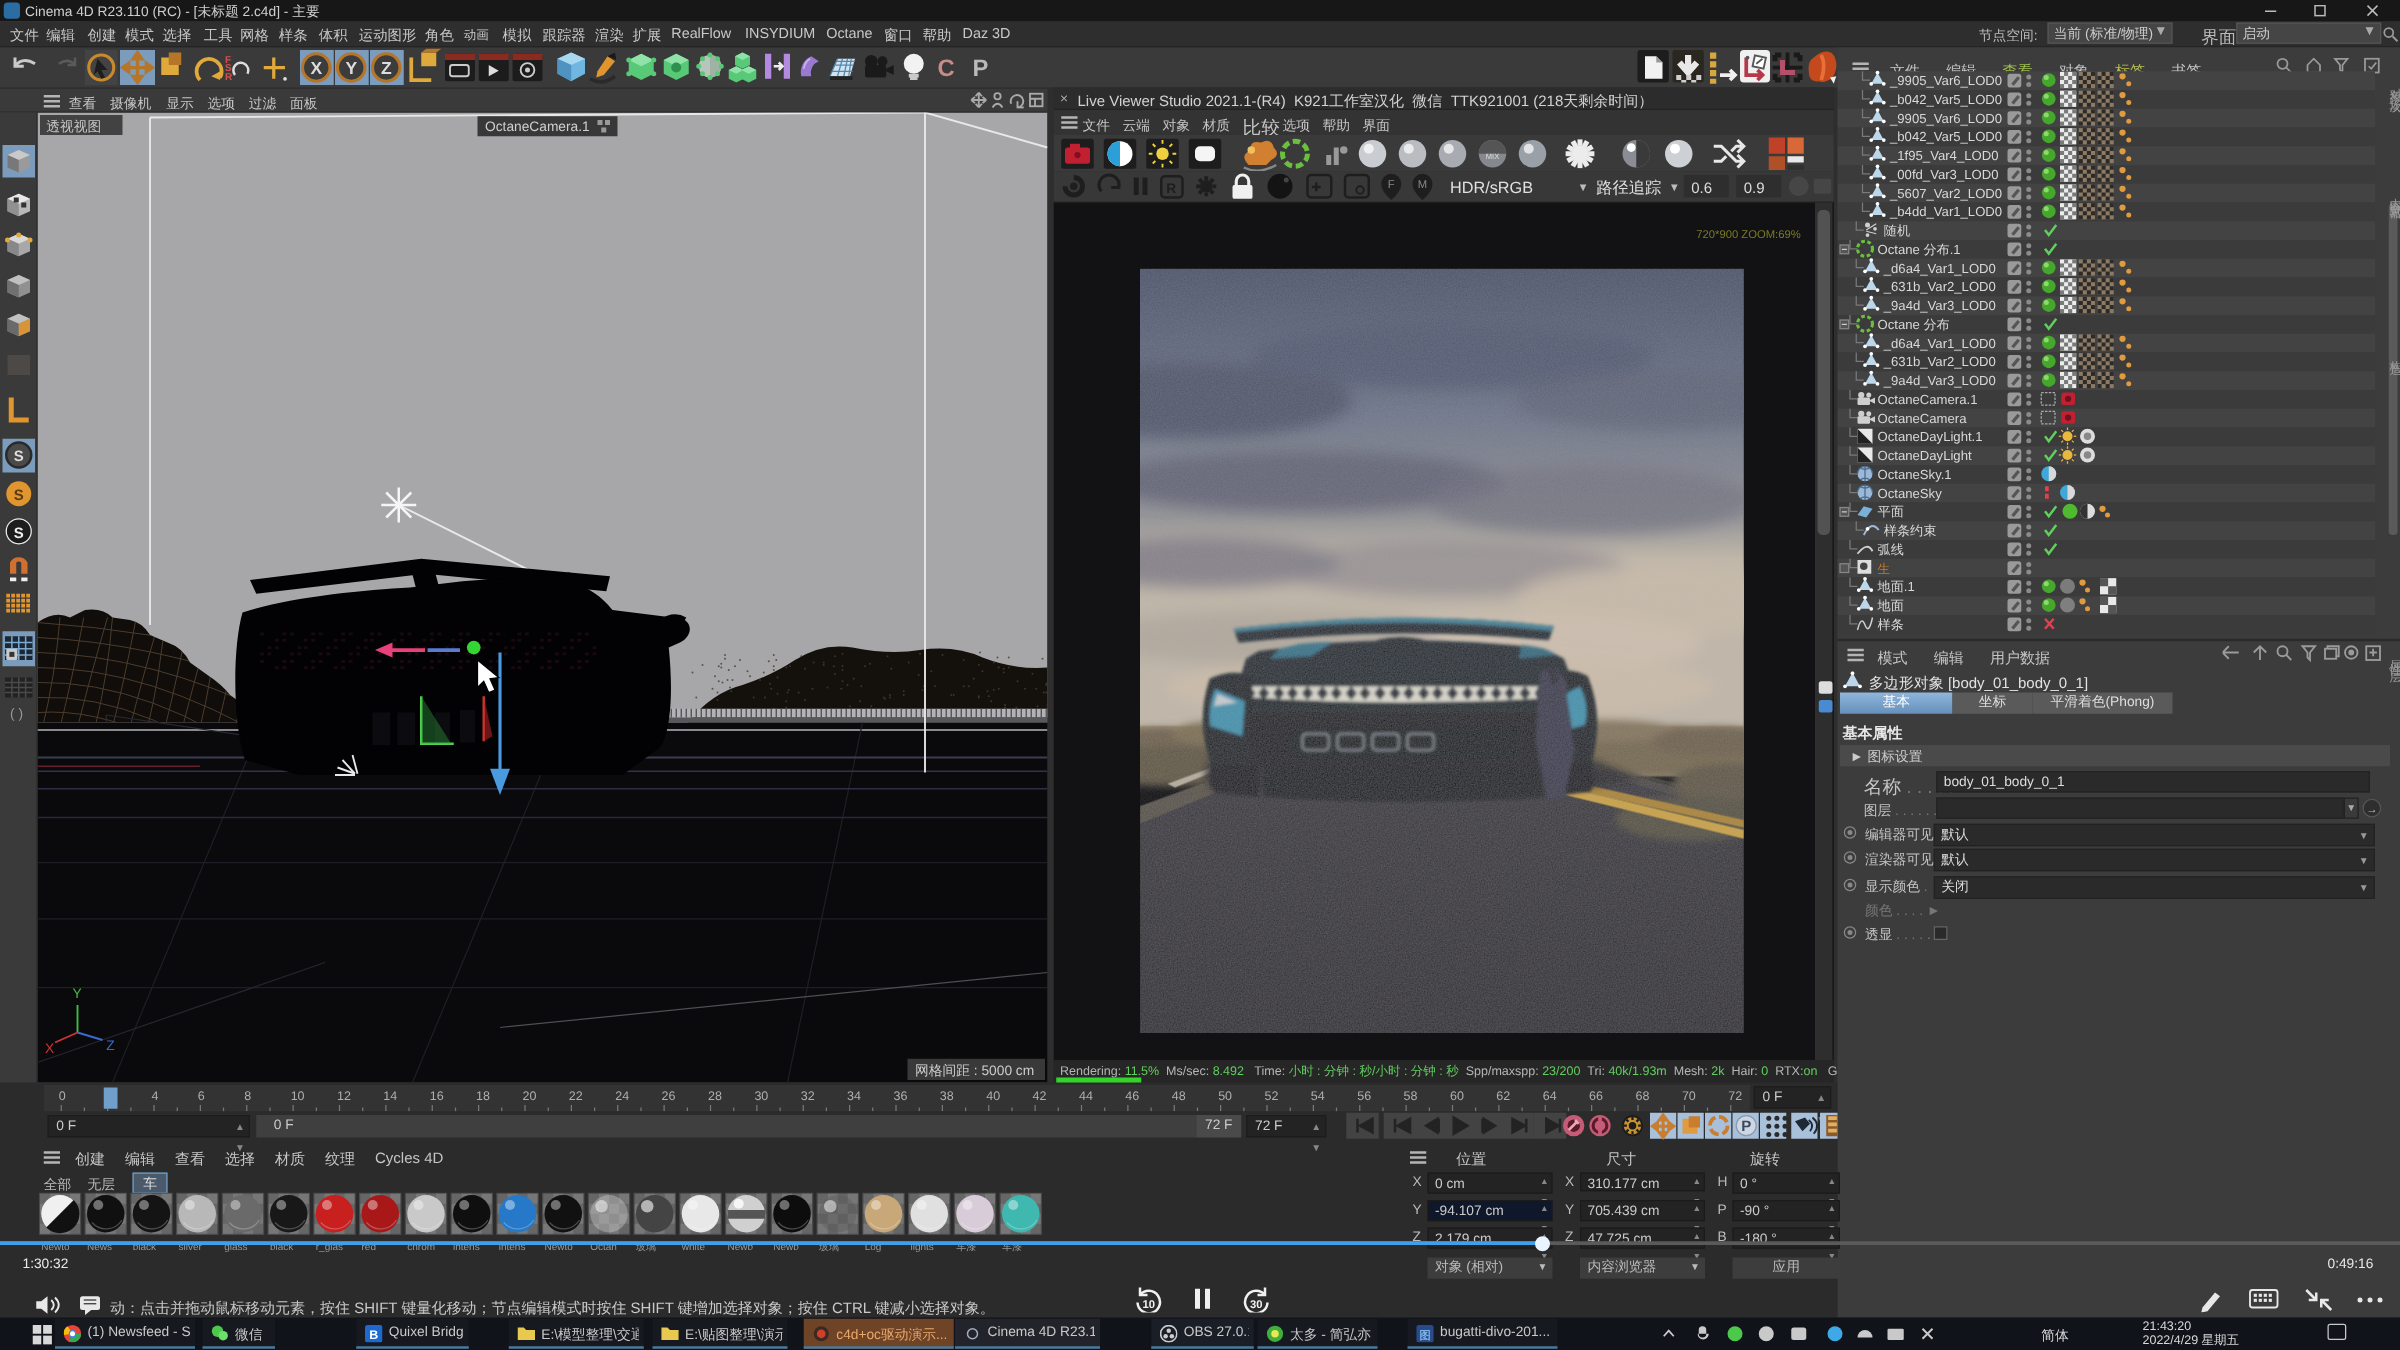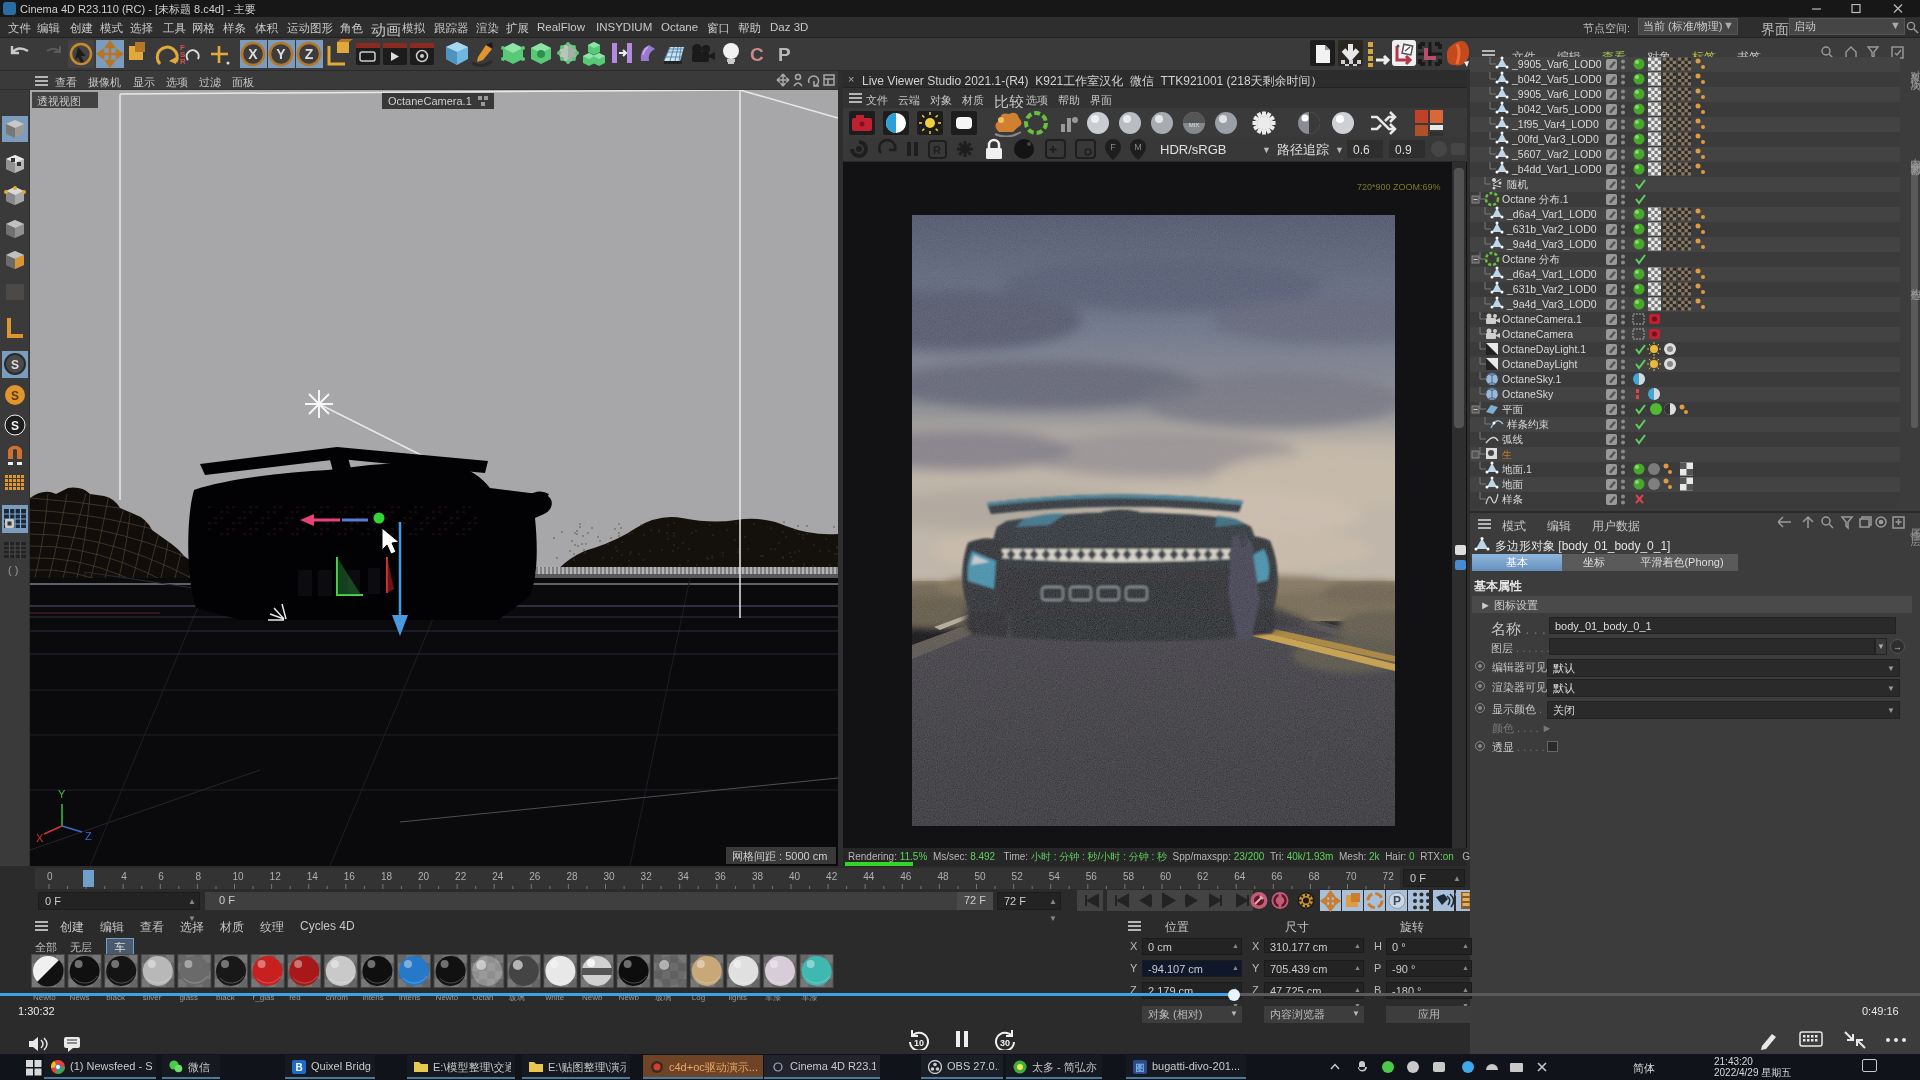--- a/index.html
+++ b/index.html
@@ -5,21 +5,21 @@
 html,body{width:1920px;height:1080px;overflow:hidden;background:#2b2b2b;}
 .abs{position:absolute;}
 .t{position:absolute;white-space:nowrap;}
 .ham{position:absolute;width:13px;height:2px;background:#b5b5b5;box-shadow:0 4px 0 #b5b5b5,0 8px 0 #b5b5b5;}
 #root{position:relative;width:1920px;height:1080px;background:#2e2e2e;overflow:hidden;}
 </style></head><body>
 <div id="root">
 
 <div class="abs" style="left:0;top:0;width:1920px;height:17px;background:#171717;"></div>
 <div class="t" style="left:3px;top:2px;width:13px;height:13px;background:#2b6da3;border-radius:3px;"></div>
-<div class="t" style="left:20px;top:2px;color:#cfcfcf;font-size:11px;">Cinema 4D R23.110 (RC) - [未标题 8.c4d] - 主要</div>
+<div class="t" style="left:20px;top:2px;color:#cfcfcf;font-size:11px;">Cinema 4D R23.110 (RC) - [未标题 2.c4d] - 主要</div>
 <svg class="abs" style="left:1810px;top:4px;" width="95" height="10" viewBox="0 0 95 10">
       <g stroke="#bbb" stroke-width="1.2" fill="none">
         <path d="M2 5 h9"></path>
         <rect x="42" y="0.5" width="8" height="8"></rect>
         <path d="M84 0.5 l8 8 m0 -8 l-8 8"></path>
       </g>
     </svg>
 <div class="t" style="left:0px;top:17px;width:65px;height:21px;background:#4a4a4a;"></div>
 <svg class="abs" style="left:8px;top:21px;" width="22" height="14" viewBox="0 0 22 14">
       <path d="M3 5 h11 a5 4.5 0 0 1 0 9 h-4 M3 5 l5 -4 M3 5 l5 4" stroke="#d5d5d5" stroke-width="2" fill="none"></path>
@@ -30,21 +30,21 @@
 <div class="t" style="left:37px;top:21px;color:#c8c8c8;font-size:11.5px;">编辑</div>
 <div class="t" style="left:70px;top:21px;color:#c8c8c8;font-size:11.5px;">创建</div>
 <div class="t" style="left:100px;top:21px;color:#c8c8c8;font-size:11.5px;">模式</div>
 <div class="t" style="left:130px;top:21px;color:#c8c8c8;font-size:11.5px;">选择</div>
 <div class="t" style="left:163px;top:21px;color:#c8c8c8;font-size:11.5px;">工具</div>
 <div class="t" style="left:192px;top:21px;color:#c8c8c8;font-size:11.5px;">网格</div>
 <div class="t" style="left:223px;top:21px;color:#c8c8c8;font-size:11.5px;">样条</div>
 <div class="t" style="left:255px;top:21px;color:#c8c8c8;font-size:11.5px;">体积</div>
 <div class="t" style="left:287px;top:21px;color:#c8c8c8;font-size:11.5px;">运动图形</div>
 <div class="t" style="left:340px;top:21px;color:#c8c8c8;font-size:11.5px;">角色</div>
-<div class="t" style="left:371px;top:21px;color:#c8c8c8;font-size:15px;">动画</div>
+<div class="t" style="left:371px;top:21px;color:#c8c8c8;font-size:10px;">动画</div>
 <div class="t" style="left:402px;top:21px;color:#c8c8c8;font-size:11.5px;">模拟</div>
 <div class="t" style="left:434px;top:21px;color:#c8c8c8;font-size:11.5px;">跟踪器</div>
 <div class="t" style="left:476px;top:21px;color:#c8c8c8;font-size:11.5px;">渲染</div>
 <div class="t" style="left:506px;top:21px;color:#c8c8c8;font-size:11.5px;">扩展</div>
 <div class="t" style="left:537px;top:21px;color:#c8c8c8;font-size:11.5px;">RealFlow</div>
 <div class="t" style="left:596px;top:21px;color:#c8c8c8;font-size:11.5px;">INSYDIUM</div>
 <div class="t" style="left:661px;top:21px;color:#c8c8c8;font-size:11.5px;">Octane</div>
 <div class="t" style="left:707px;top:21px;color:#c8c8c8;font-size:11.5px;">窗口</div>
 <div class="t" style="left:738px;top:21px;color:#c8c8c8;font-size:11.5px;">帮助</div>
 <div class="t" style="left:770px;top:21px;color:#c8c8c8;font-size:11.5px;">Daz 3D</div>
@@ -2723,20 +2723,21 @@
       <path d="M13 4 q4 4 0 8 M16 2 q6 6 0 12" stroke="#e8e8e8" stroke-width="1.5" fill="none"></path>
       <g transform="translate(36,1)">
         <rect width="16" height="11" rx="2" fill="#e8e8e8"></rect>
         <path d="M4 11 l0 4 l5 -4 z" fill="#e8e8e8"></path>
         <g stroke="#333" stroke-width="1">
           <line x1="3" y1="3" x2="13" y2="3"></line>
           <line x1="3" y1="6" x2="13" y2="6"></line>
         </g>
       </g>
     </svg>
+<div class="t" style="left:88px;top:1038px;color:#c9c9c9;font-size:12px;">动：点击并拖动鼠标移动元素，按住 SHIFT 键量化移动；节点编辑模式时按住 SHIFT 键增加选择对象；按住 CTRL 键减小选择对象。</div>
 <svg class="abs" style="left:908px;top:1028px;" width="110" height="22" viewBox="0 0 110 22">
       <g stroke="#f0f0f0" stroke-width="2" fill="none">
         <path d="M4 8 a9 9 0 1 1 -2 6"></path>
         <path d="M4 2 v6 h6"></path>
       </g>
       <text x="6" y="18" fill="#f0f0f0" font-size="9" font-weight="bold">10</text>
       <g fill="#f0f0f0">
         <rect x="48" y="3" width="4" height="16"></rect>
         <rect x="56" y="3" width="4" height="16"></rect>
       </g>

